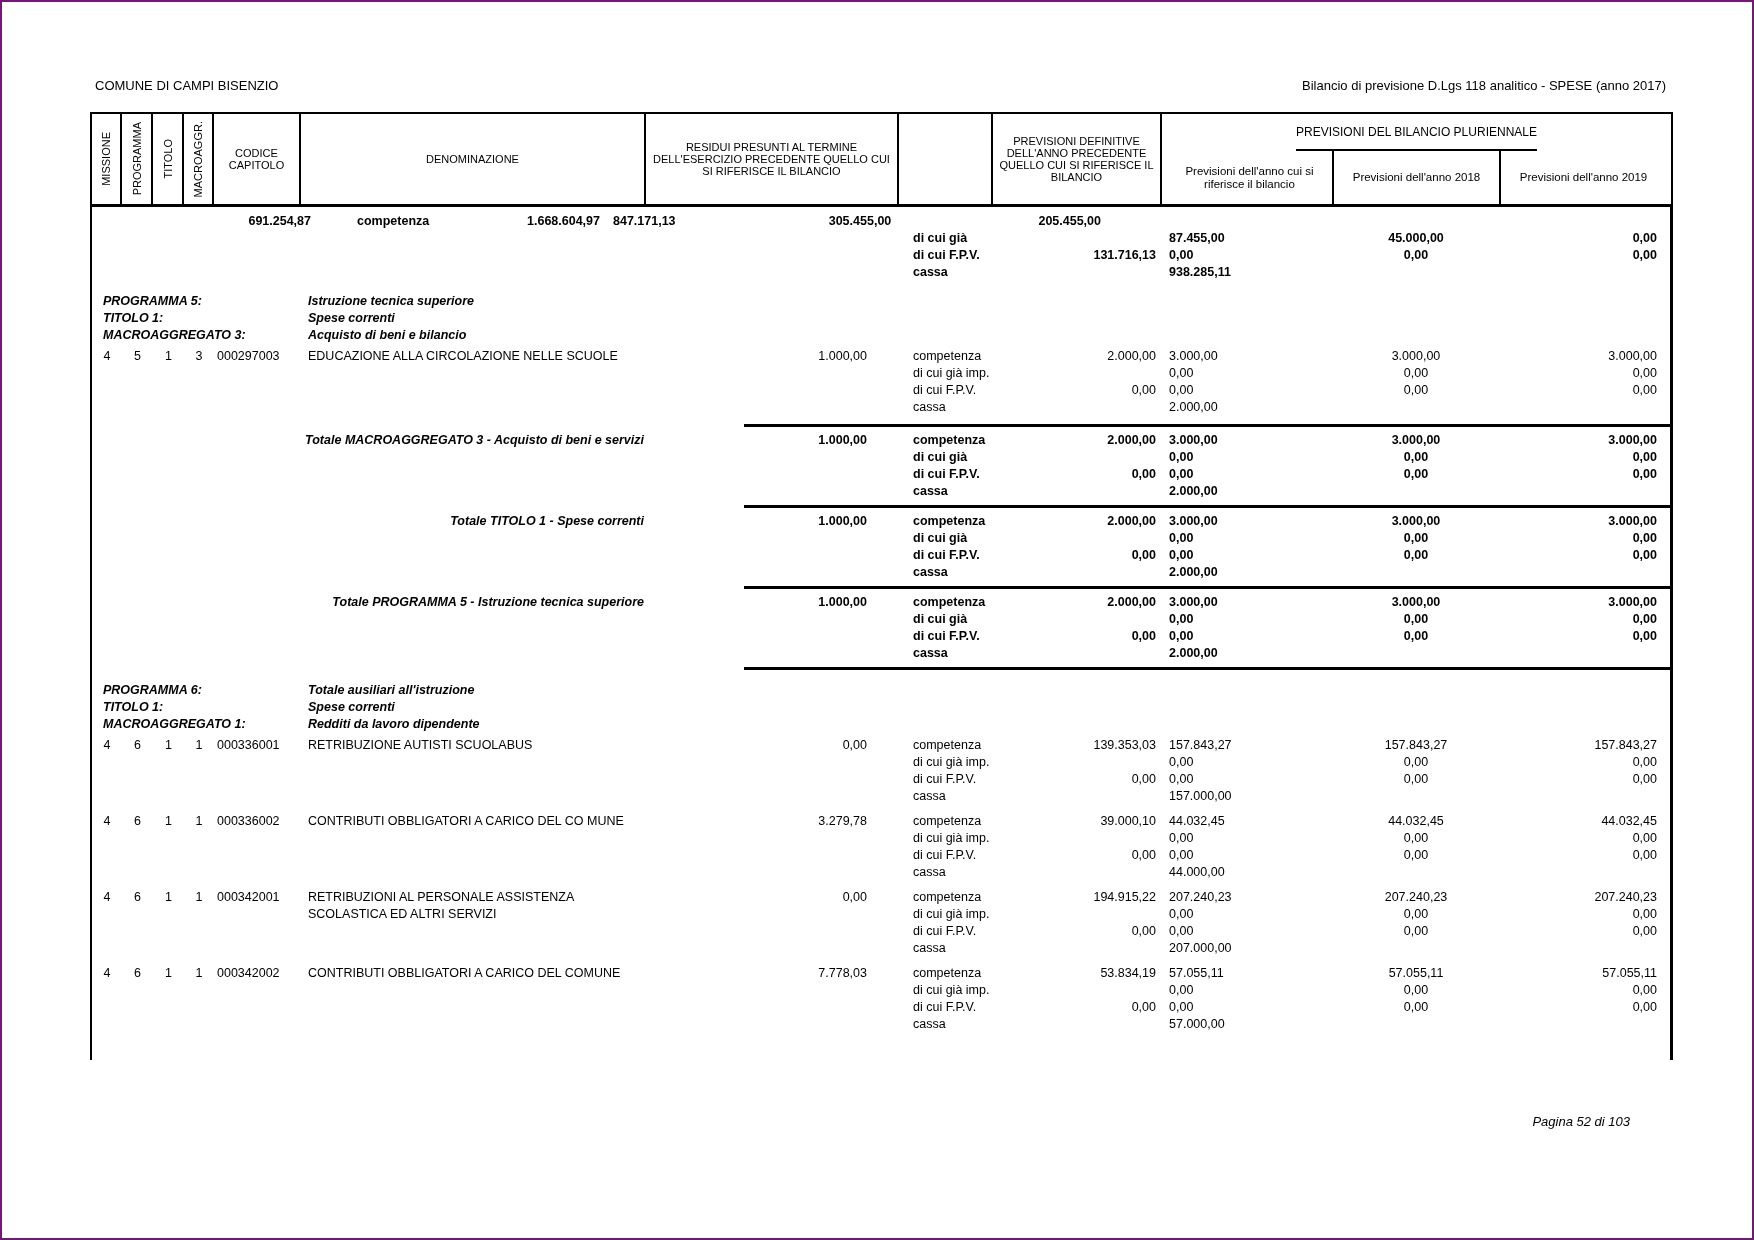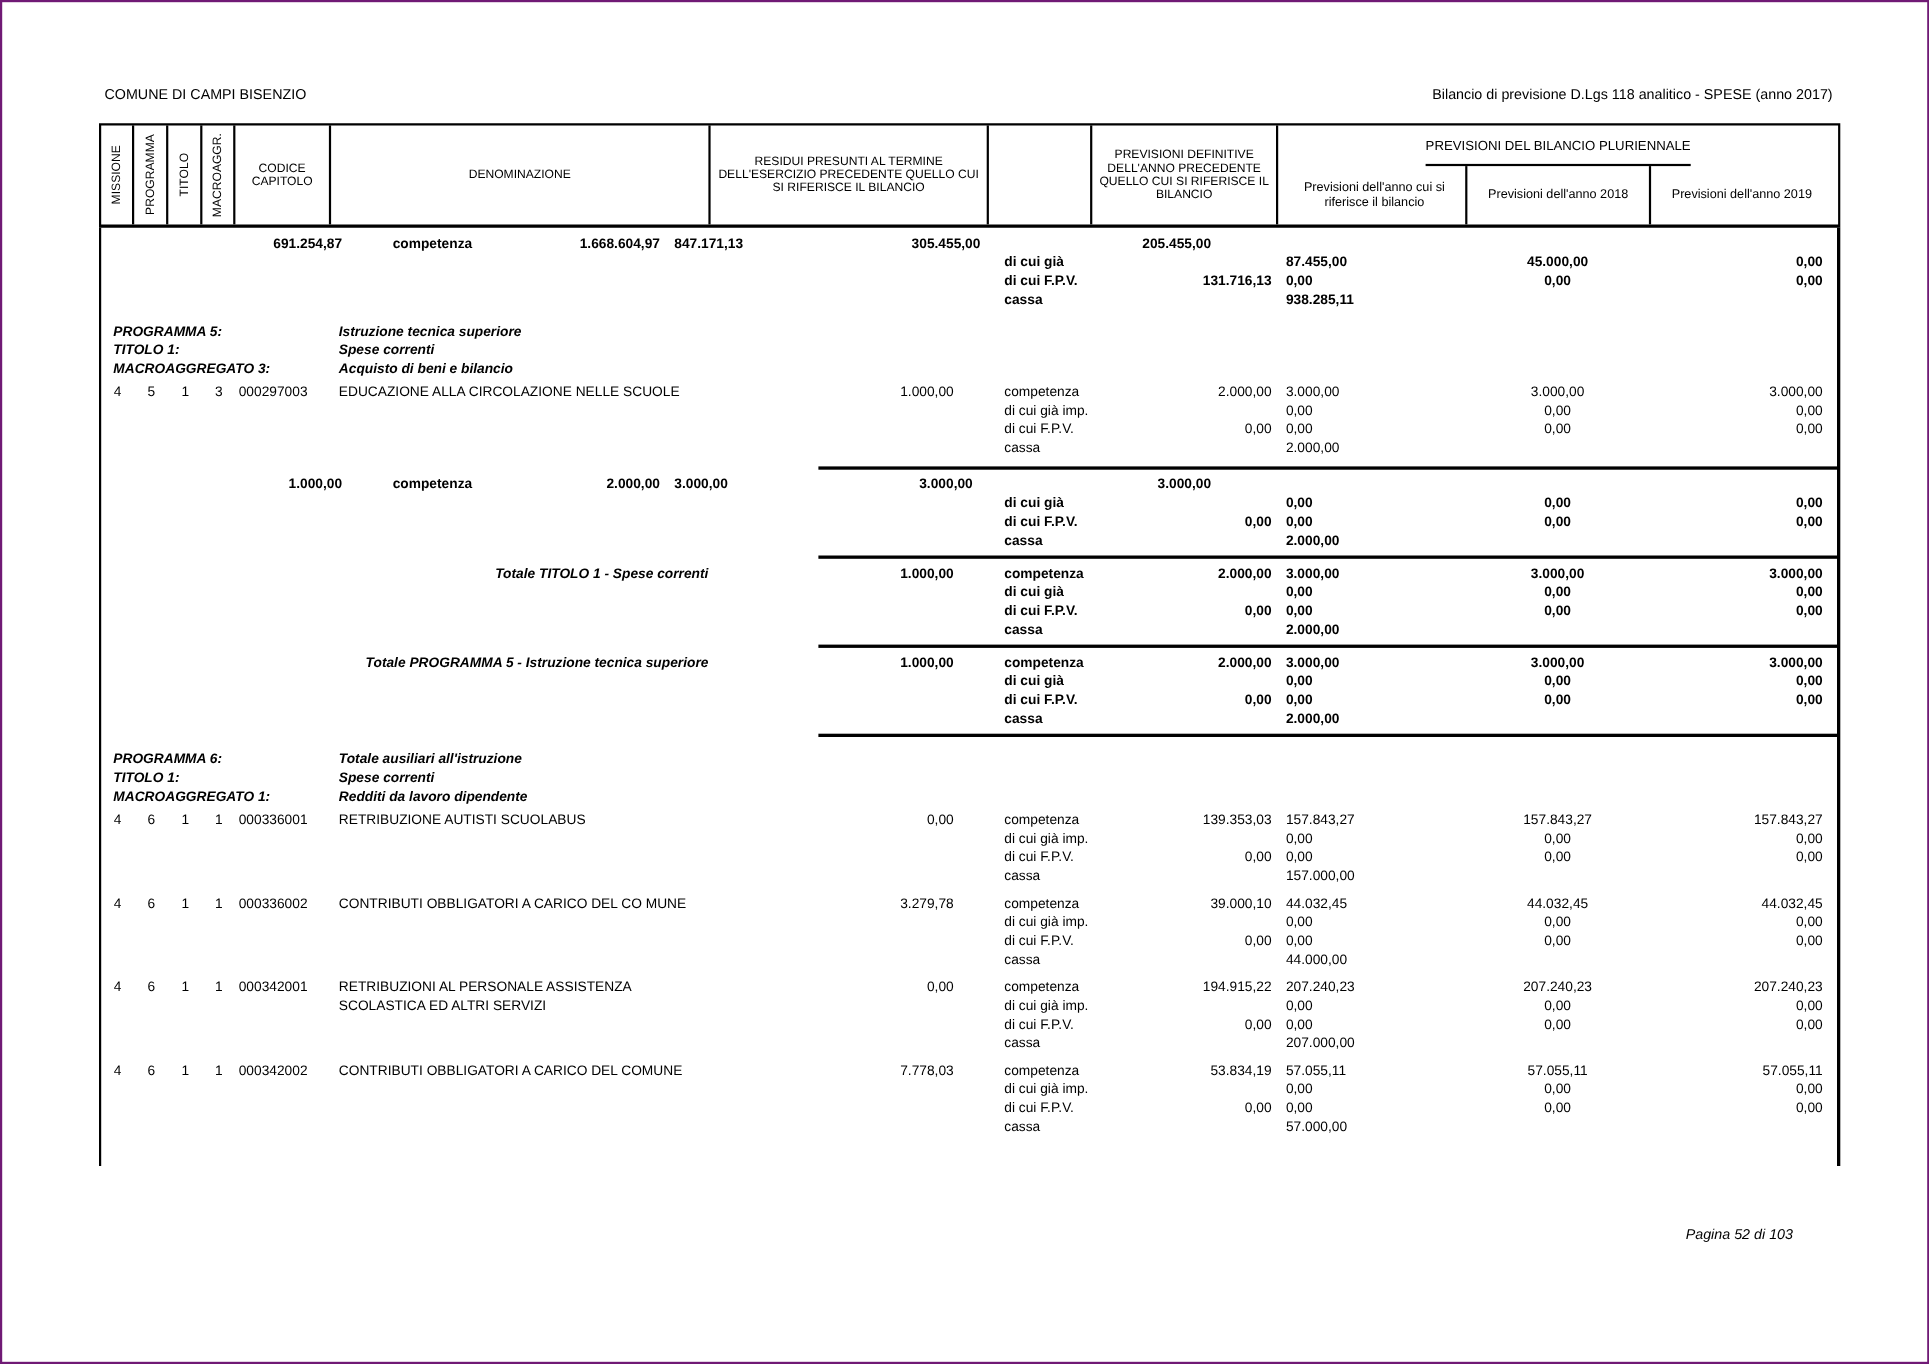--- a/index.html
+++ b/index.html
@@ -198,20 +198,21 @@
             <div class="bcell c-lab">cassa</div>
             <div class="bcell c-pd"></div>
             <div class="bcell c-a1">2.000,00</div>
             <div class="bcell c-a2"></div>
             <div class="bcell c-a3"></div>
           </div>
         </div>
         <div class="separator"></div>
         <div class="total-group">
           <div class="bline">
+            <div class="bcell t-label" style="width: 556px;">Totale MACROAGGREGATO 3 - Acquisto di beni e servizi</div>
             <div class="bcell c-res">1.000,00</div>
             <div class="bcell c-lab">competenza</div>
             <div class="bcell c-pd">2.000,00</div>
             <div class="bcell c-a1">3.000,00</div>
             <div class="bcell c-a2">3.000,00</div>
             <div class="bcell c-a3">3.000,00</div>
           </div>
           <div class="bline">
             <div class="bcell" style="width: 811px;"></div>
             <div class="bcell c-lab">di cui già</div>

